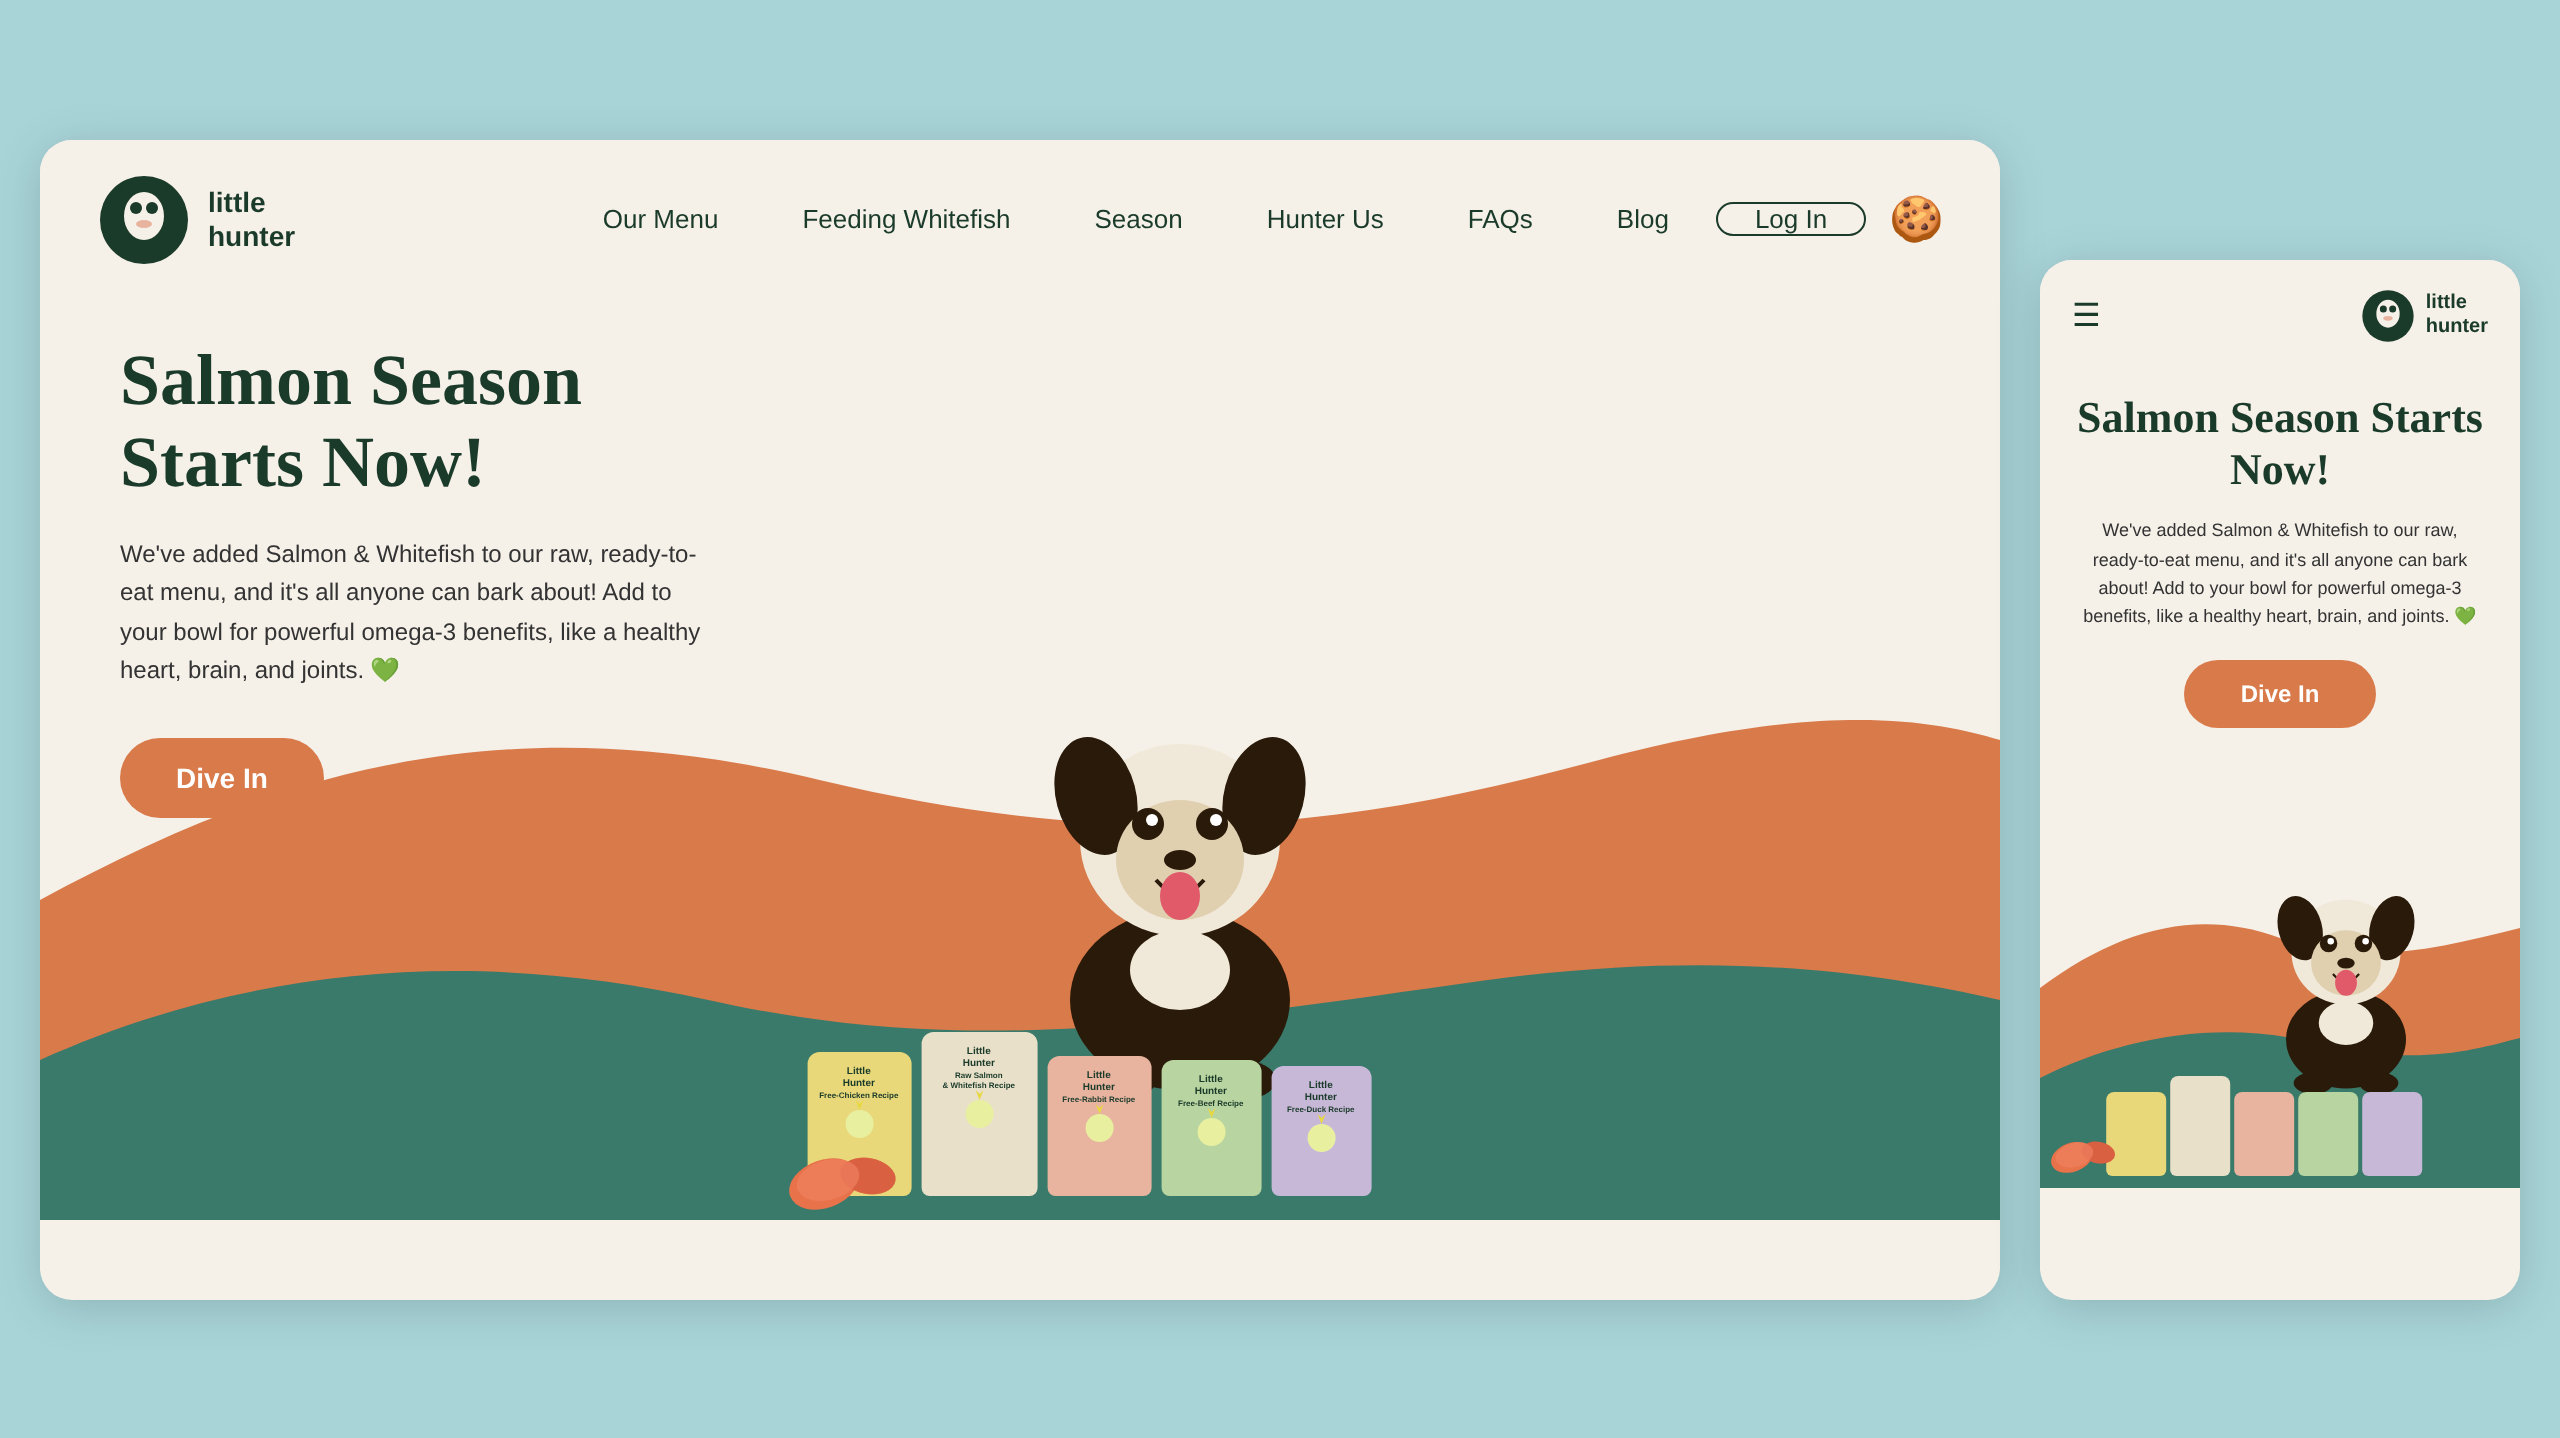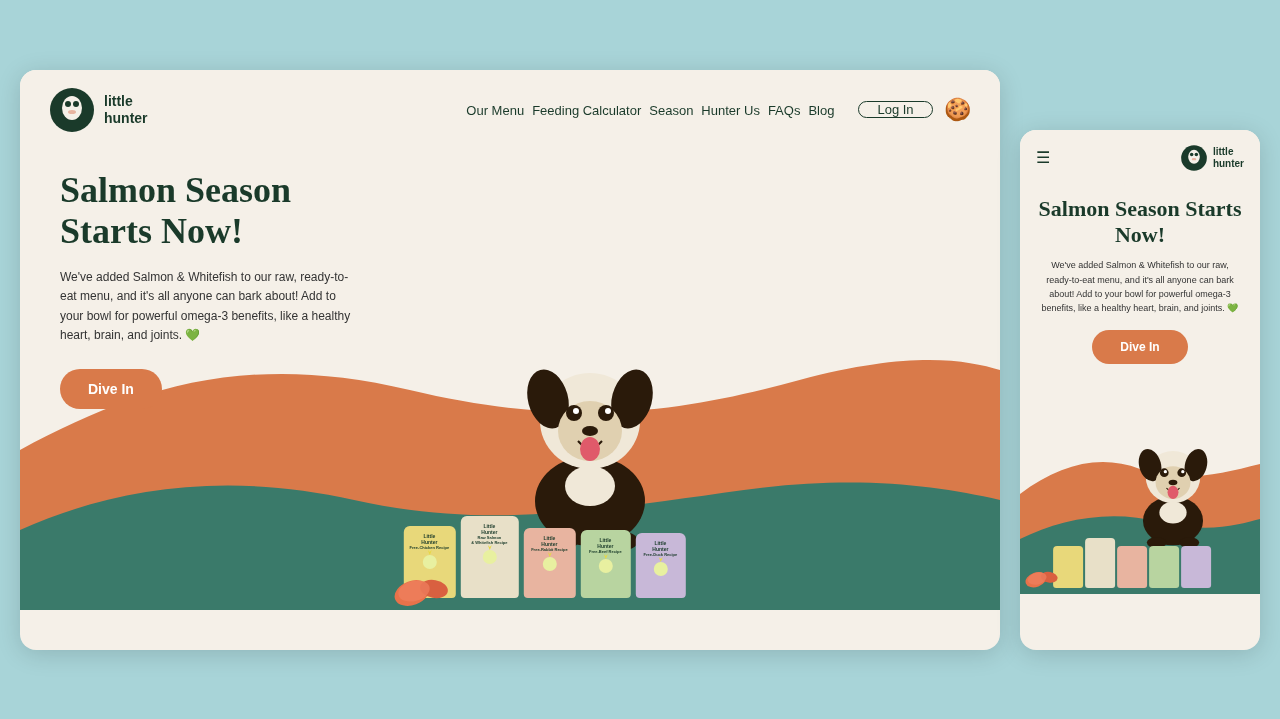--- a/index.html
+++ b/index.html
@@ -59,21 +59,21 @@
     .logo-text {
       font-family: sans-serif;
       font-weight: 700;
       font-size: 14px;
       color: #1a3a2a;
       line-height: 1.2;
     }
 
     .nav-links {
       display: flex;
-      gap: 8px;
+      gap: 42px;
       list-style: none;
       margin-right: 24px;
     }
 
     .nav-links a {
       text-decoration: none;
       color: #1a3a2a;
       font-family: sans-serif;
       font-size: 13px;
       font-weight: 500;
@@ -310,21 +310,21 @@
           <path d="M34 14 C38 8, 34 2, 30 8 Z" fill="#1a3a2a"></path>
         </svg>
         <div class="logo-text">
           <span>little</span><br>
           <span>hunter</span>
         </div>
       </div>
 
       <ul class="nav-links">
         <li><a>Our Menu</a></li>
-        <li><a>Feeding Calculator</a></li>
+        <li><a>Feeding Whitefish</a></li>
         <li><a>Season</a></li>
         <li><a>Hunter Us</a></li>
         <li><a>FAQs</a></li>
         <li><a>Blog</a></li>
       </ul>
 
       <div class="nav-right">
         <button class="login-btn">Log In</button>
         <span class="cart-icon">🍪</span>
       </div>

